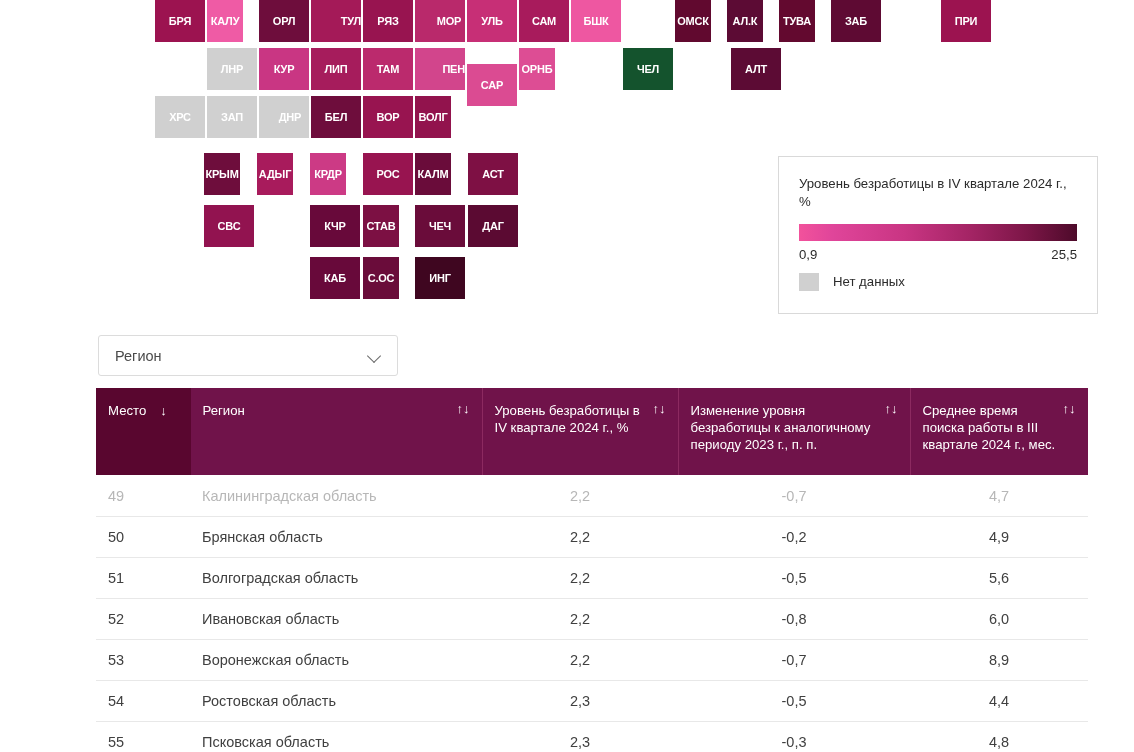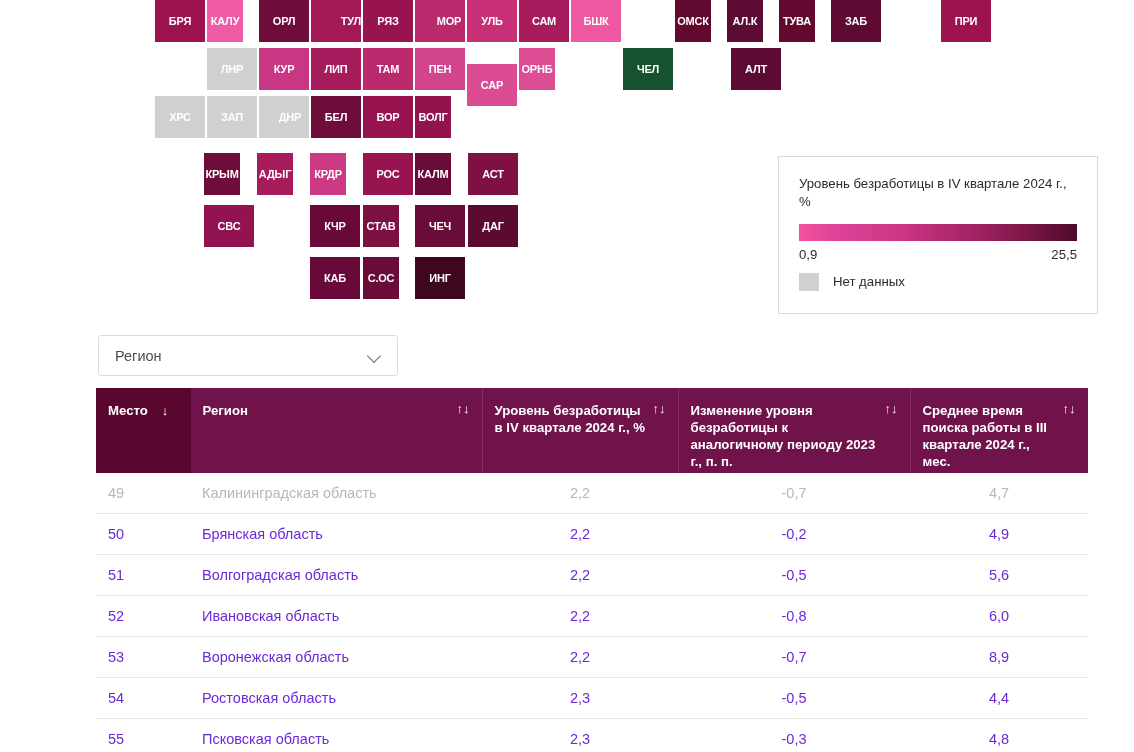--- a/index.html
+++ b/index.html
@@ -109,25 +109,25 @@
   }
   table.data {
     width: 992px;
     border-collapse: collapse;
     table-layout: fixed;
   }
   table.data thead th {
     background: #70134a;
     color: #ffffff;
     font-size: 13.2px;
-    font-weight: 700;
+    font-weight: 400;
     line-height: 1.3;
     text-align: left;
     vertical-align: top;
-    padding: 14px 12px 2px 12px;
+    padding: 14px 12px 22px 12px;
     height: 84px;
     box-sizing: border-box;
     border-right: 1px solid #8c2a60;
     position: relative;
   }
   table.data thead th.col-place {
     background: #59062f;
     border-right: 1px solid #59062f;
   }
   th .th-inner { display: flex; align-items: flex-start; }
@@ -138,21 +138,21 @@
     white-space: nowrap;
     flex: 0 0 auto;
     color: #ffffff;
     cursor: pointer;
   }
   th.col-place .th-inner { align-items: center; }
   th.col-place .th-text { flex: 0 0 auto; padding-right: 14px; }
 
   table.data tbody td {
     font-size: 14.5px;
-    color: #6d28d9;
+    color: #404040;
     border-bottom: 1px solid #e8e8e8;
     height: 41px;
     padding: 0 12px;
     box-sizing: border-box;
     background: #ffffff;
   }
   tbody tr.faded td { color: #b7b7b7; }
   td.c-place  { text-align: left; padding-left: 16px; }
   td.c-region { text-align: left; padding-left: 19px; }
   td.c-num    { text-align: center; }
@@ -220,21 +220,21 @@
       </div>
       <div class="tile" style="left: 259px; top: 48px; background: rgb(201, 54, 131);">
         <span>КУР</span>
       </div>
       <div class="tile" style="left: 311px; top: 48px; background: rgb(166, 28, 92);">
         <span>ЛИП</span>
       </div>
       <div class="tile" style="left: 363px; top: 48px; background: rgb(187, 42, 109);">
         <span>ТАМ</span>
       </div>
-      <div class="tile" style="left: 415px; top: 48px; background: rgb(210, 69, 140);">
+      <div class="tile" style="left: 415px; top: 48px; background: rgb(210, 69, 140); justify-content: flex-end;">
         <span>ПЕН</span>
       </div>
       <div class="tile" style="left: 467px; top: 48px; background: rgb(219, 75, 146); margin-top: 16px;">
         <span>САР</span>
       </div>
       <div class="tile wide" style="left: 519px; top: 48px; background: rgb(221, 77, 148);">
         <span>ОРНБ</span>
       </div>
       <div class="tile" style="left: 731px; top: 48px; background: rgb(92, 11, 52);">
         <span>АЛТ</span>

